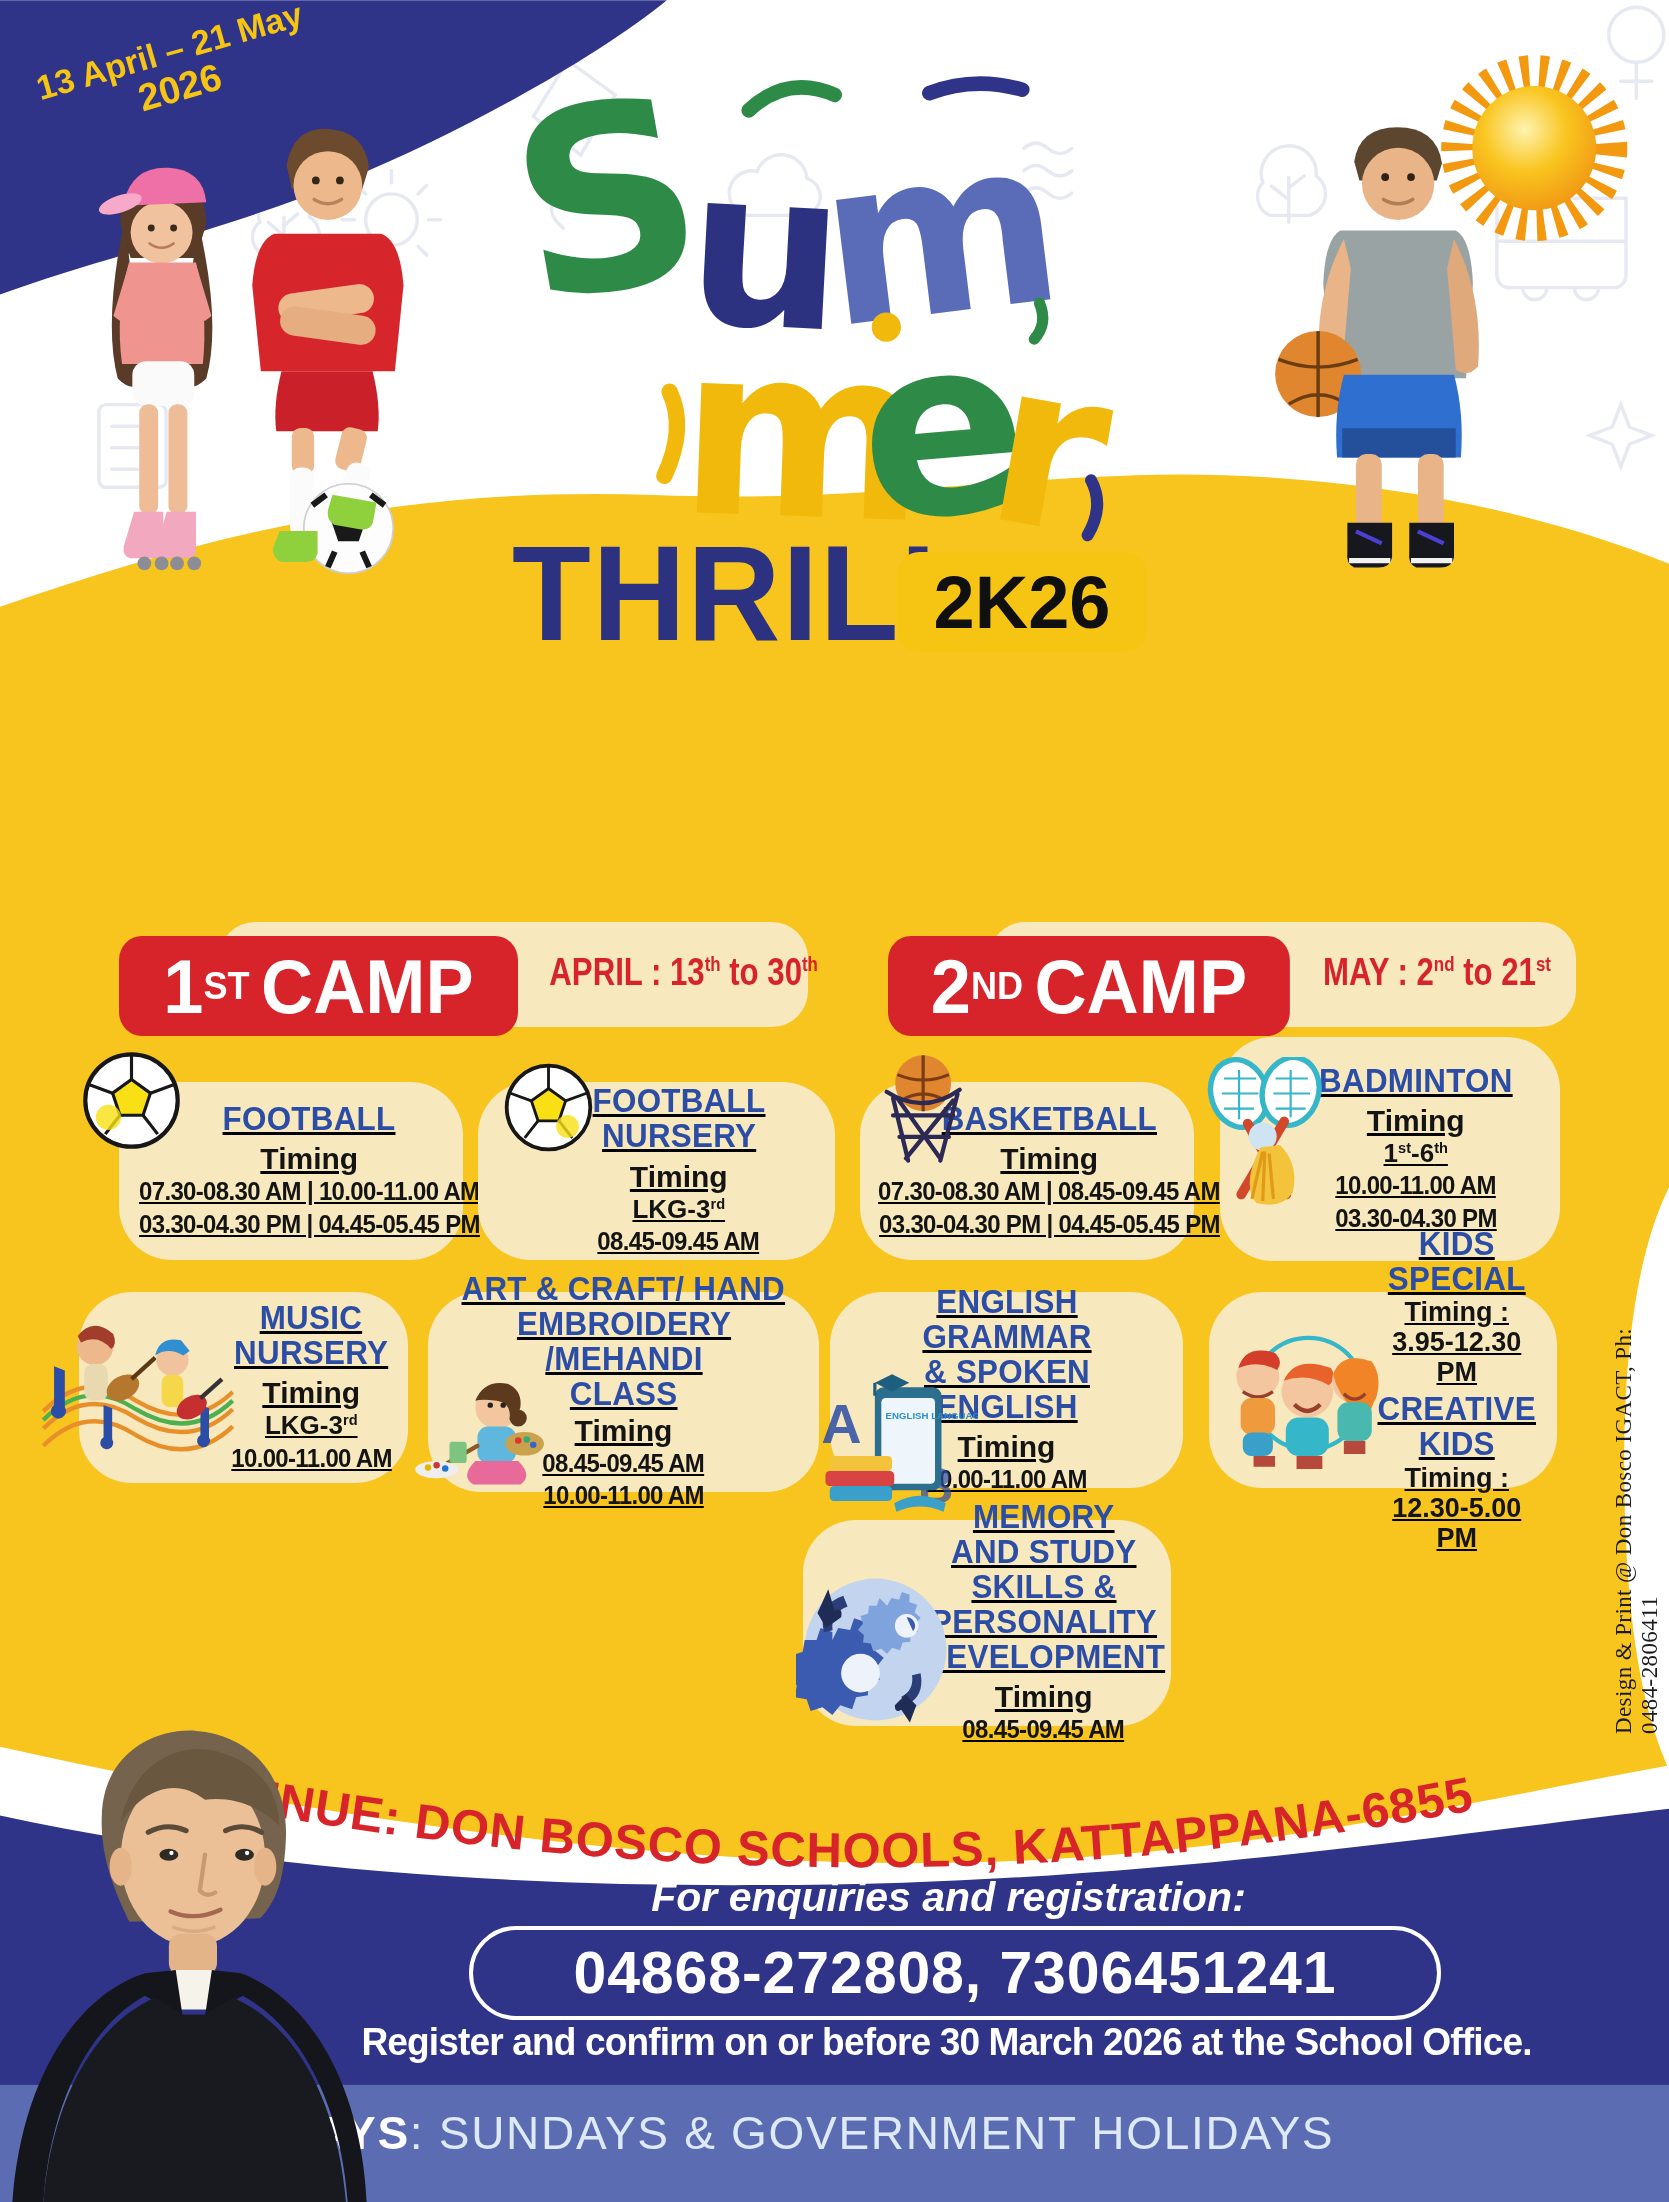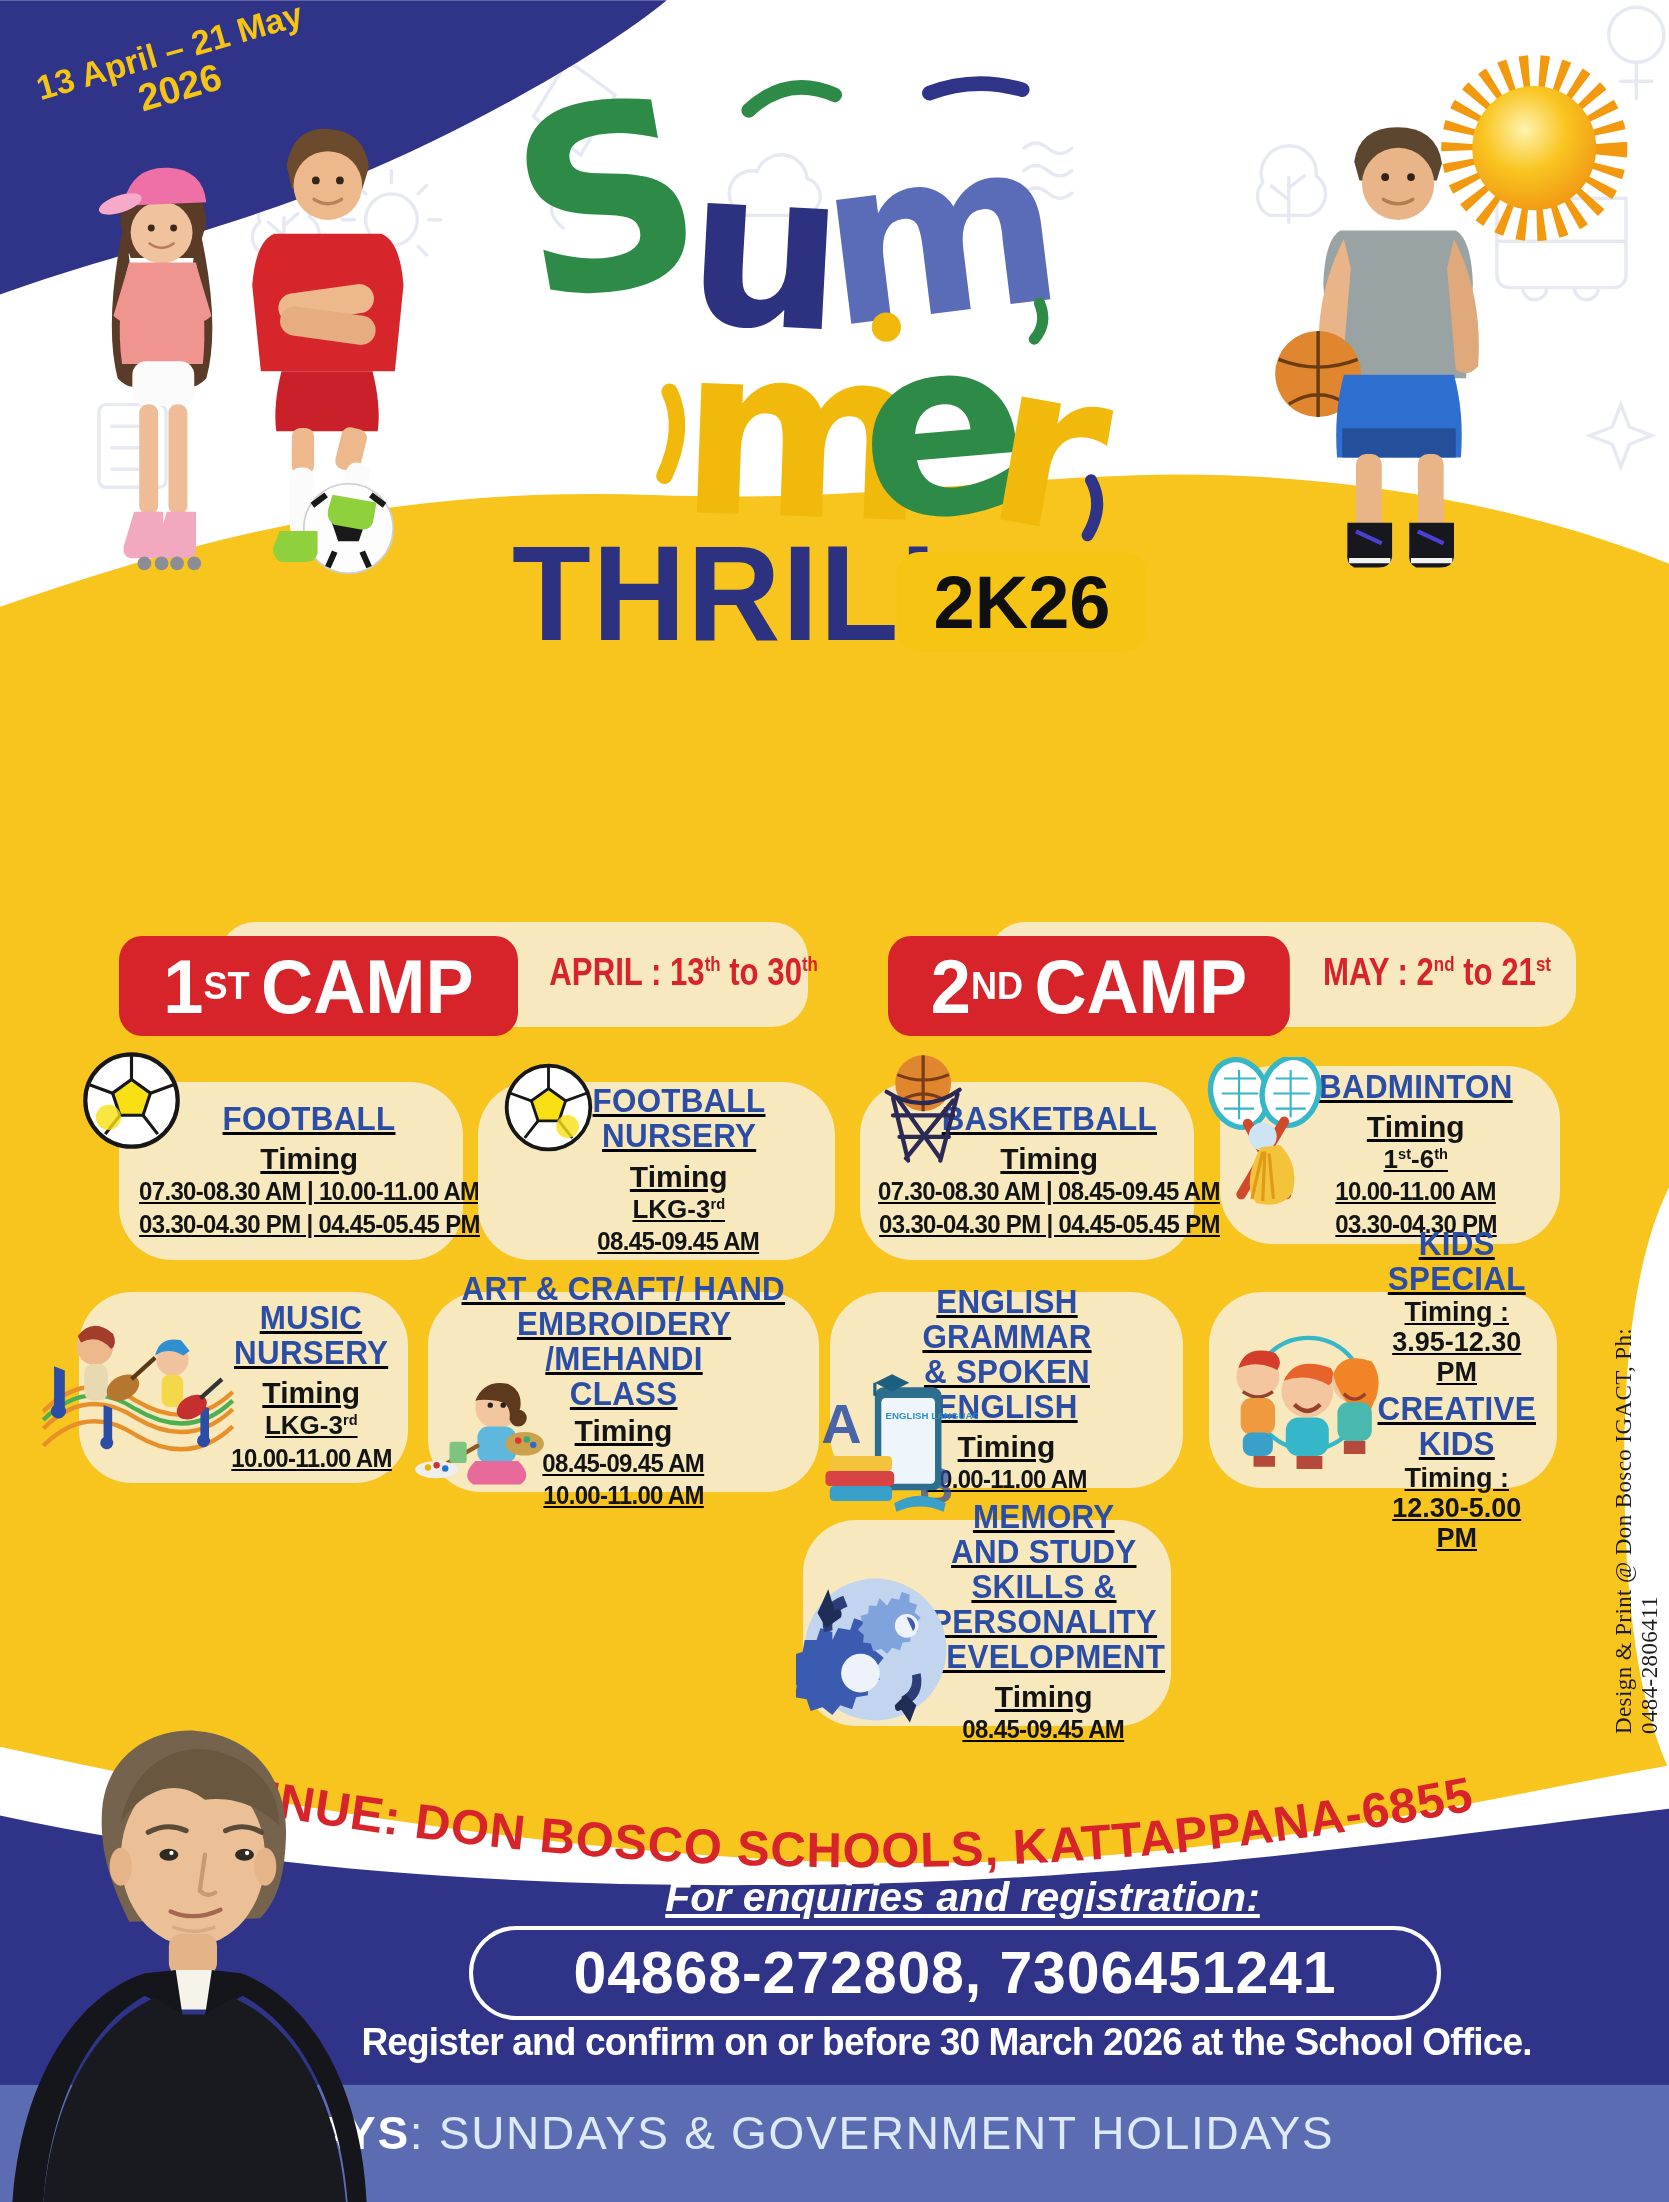--- a/index.html
+++ b/index.html
@@ -41,22 +41,22 @@
     align-items:center;justify-content:center;text-align:center;padding:6.9px 15.5px;box-sizing:border-box;text-decoration:underline;}
   .ctitle{font:800 33px/1.06 "Liberation Sans",sans-serif;color:#2b4da6;letter-spacing:0.3px;
     transform:scaleX(.95);}
   .ctiming{font:700 30px/1.1 "Liberation Sans",sans-serif;color:#141414;margin-top:5.2px;}
   .ctime{font:700 25px/1.3 "Liberation Sans",sans-serif;color:#141414;letter-spacing:-0.7px;
     transform:scaleX(.96);white-space:nowrap;}
   .ctime sup,.cgrade sup{font-size:14.6px;vertical-align:8.6px;}
   .cgrade{font:700 26px/1.25 "Liberation Sans",sans-serif;color:#141414;}
 
   
-  .enquiries{left:369px;top:1874px;width:1187px;text-align:center;color:#fff;
-    font:italic 700 41px "Liberation Sans",sans-serif;text-decoration:underline;}
+  .enquiries{left:355px;top:1874px;width:1187px;text-align:center;color:#fff;
+    font:italic 700 41px "Liberation Sans",sans-serif;}
   .phone-pill{left:469px;top:1926px;width:964px;height:86px;border:4.3px solid #fff;border-radius:52px;
     display:flex;align-items:center;justify-content:center;color:#fff;
     font:600 59px "Liberation Sans",sans-serif;letter-spacing:0.9px;}
   .register-note{left:224px;top:2020px;width:1445px;text-align:center;color:#fff;
     font:700 39px "Liberation Sans",sans-serif;letter-spacing:-0.9px;transform:scaleX(.95);
     transform-origin:center;}
   .holidays{left:103px;top:2106px;width:1291px;text-align:center;color:#ddeaf6;
     font:400 46px "Liberation Sans",sans-serif;letter-spacing:1.7px;}
   .holidays b{color:#ffffff;font-weight:700;}
   .credit{left:1611px;top:1269px;height:465px;writing-mode:vertical-rl;transform:rotate(180deg);
@@ -260,21 +260,21 @@
     <div class="ctiming">Timing</div>
     <div class="ctime">07.30-08.30 AM | 08.45-09.45 AM</div>
     <div class="ctime">03.30-04.30 PM | 04.45-05.45 PM</div>
   </div>
   <svg class="abs" style="left:867px;top:1051px" width="108" height="116" viewBox="0 0 100 108">
     <circle cx="52" cy="30" r="26" fill="#e0862f"></circle>
     <path d="M28 22 q24 10 48 0 M52 4 v52 M32 46 q20 -12 40 0" stroke="#7a3c16" stroke-width="3" fill="none"></path>
     <path d="M18 38 q34 22 68 -2 M24 44 l14 58 M84 40 l-16 62 M24 60 h56 M30 80 h46 M28 44 l40 56 M80 46 l-44 54" stroke="#2c2a55" stroke-width="4" fill="none" stroke-linecap="round"></path>
   </svg>
 
-  <div class="card" style="left:1220px;top:1066px;width:340px;height:178px;padding-left:67px">
+  <div class="card" style="left:1220px;top:1037px;width:340px;height:224px;padding-left:67px">
     <div class="ctitle">BADMINTON</div>
     <div class="ctiming">Timing</div>
     <div class="cgrade"><span>1</span><sup>st</sup><span>-6</span><sup>th</sup></div>
     <div class="ctime">10.00-11.00 AM</div>
     <div class="ctime">03.30-04.30 PM</div>
   </div>
   <svg class="abs" style="left:1196px;top:1057px" width="142" height="159" viewBox="0 0 132 148">
     <g stroke="#35b6c9" stroke-width="5" fill="#ffffff">
       <ellipse cx="40" cy="34" rx="26" ry="32" transform="rotate(-18 40 34)"></ellipse>
       <ellipse cx="88" cy="32" rx="26" ry="32" transform="rotate(16 88 32)"></ellipse>

